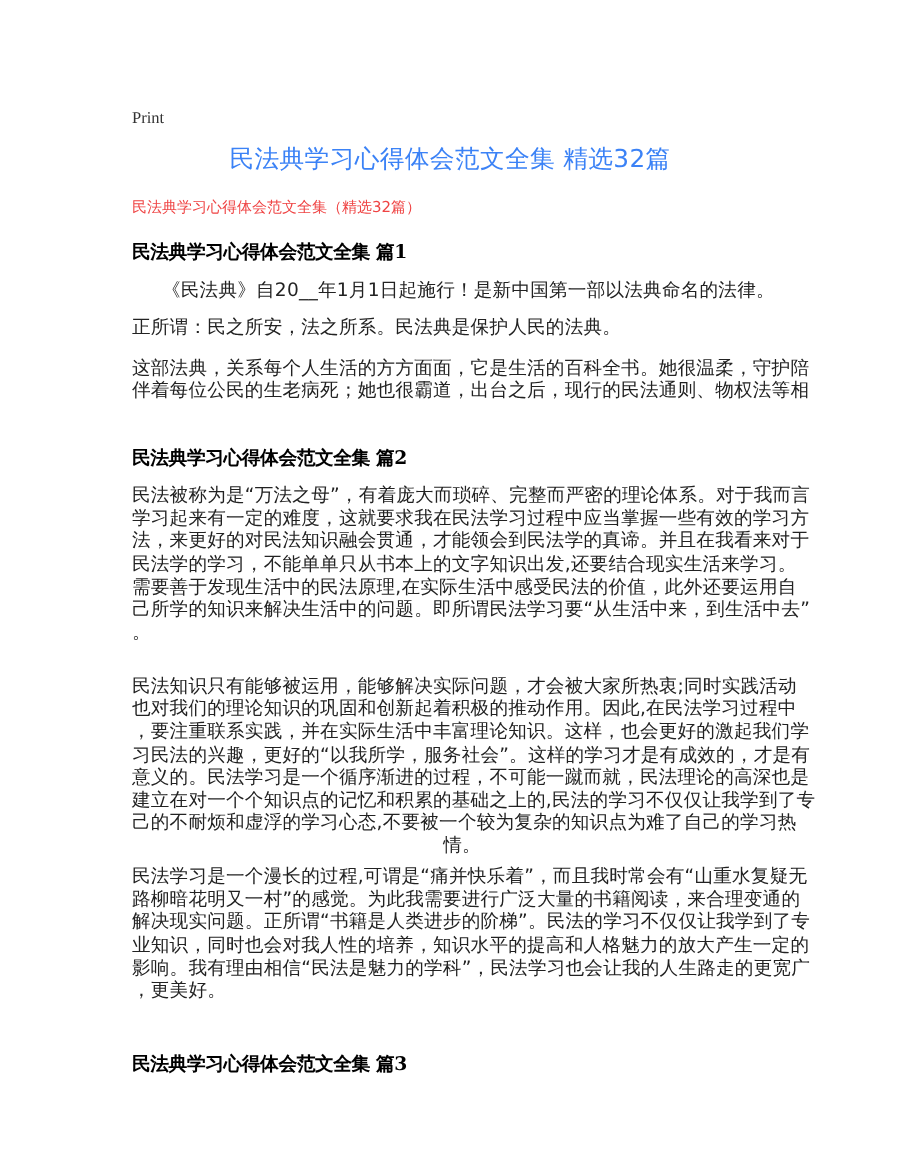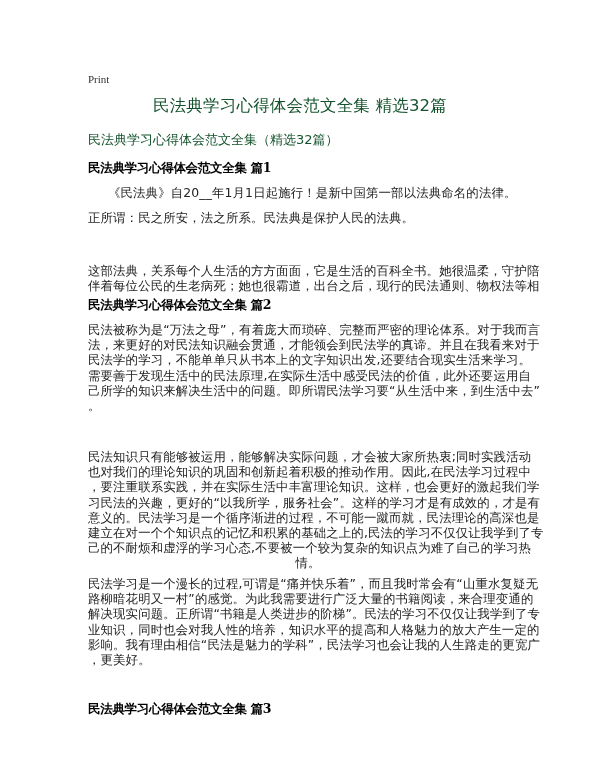--- a/index.html
+++ b/index.html
@@ -23,29 +23,29 @@
       font-size: 11px;
       color: #333;
     }
     .doc-title {
       position: absolute;
       left: 0;
       width: 600px;
       top: 95px;
       text-align: center;
       font-size: 16.5px;
-      color: #14532d;
+      color: #3b82f6;
       letter-spacing: 0.2px;
     }
     .subtitle {
       position: absolute;
       left: 88px;
       top: 131px;
-      font-size: 13px;
-      color: #14532d;
+      font-size: 10px;
+      color: #ef4444;
     }
     .section-heading {
       position: absolute;
       left: 88px;
       font-family: "DejaVu Serif", "Liberation Serif", serif;
       font-weight: bold;
       font-size: 12.5px;
       color: #000000;
       letter-spacing: -0.3px;
     }
@@ -75,29 +75,30 @@
 <div class="section-heading" style="top:160px;">民法典学习心得体会范文全集 篇1</div>
 
 <div class="para" style="top:185px;margin-left:20px;">
   <span class="line">《民法典》自20__年1月1日起施行！是新中国第一部以法典命名的法律。</span>
 </div>
 
 <div class="para" style="top:210px;">
   <span class="line">正所谓：民之所安，法之所系。民法典是保护人民的法典。</span>
 </div>
 
-<div class="para" style="top:237px;margin-top:26px;">
+<div class="para" style="top:237px;">
   <span class="line">这部法典，关系每个人生活的方方面面，它是生活的百科全书。她很温柔，守护陪</span>
   <span class="line">伴着每位公民的生老病死；她也很霸道，出台之后，现行的民法通则、物权法等相</span>
 </div>
 
 <div class="section-heading" style="top:297px;">民法典学习心得体会范文全集 篇2</div>
 
 <div class="para" style="top:322px;">
   <span class="line">民法被称为是“万法之母”，有着庞大而琐碎、完整而严密的理论体系。对于我而言</span>
+  <span class="line">学习起来有一定的难度，这就要求我在民法学习过程中应当掌握一些有效的学习方</span>
   <span class="line">法，来更好的对民法知识融会贯通，才能领会到民法学的真谛。并且在我看来对于</span>
   <span class="line">民法学的学习，不能单单只从书本上的文字知识出发,还要结合现实生活来学习。</span>
   <span class="line">需要善于发现生活中的民法原理,在实际生活中感受民法的价值，此外还要运用自</span>
   <span class="line">己所学的知识来解决生活中的问题。即所谓民法学习要“从生活中来，到生活中去”</span>
   <span class="line">。</span>
 </div>
 
 <div class="para" style="top:449px;text-align:center;">
   <span class="line">民法知识只有能够被运用，能够解决实际问题，才会被大家所热衷;同时实践活动</span>
   <span class="line">也对我们的理论知识的巩固和创新起着积极的推动作用。因此,在民法学习过程中</span>

